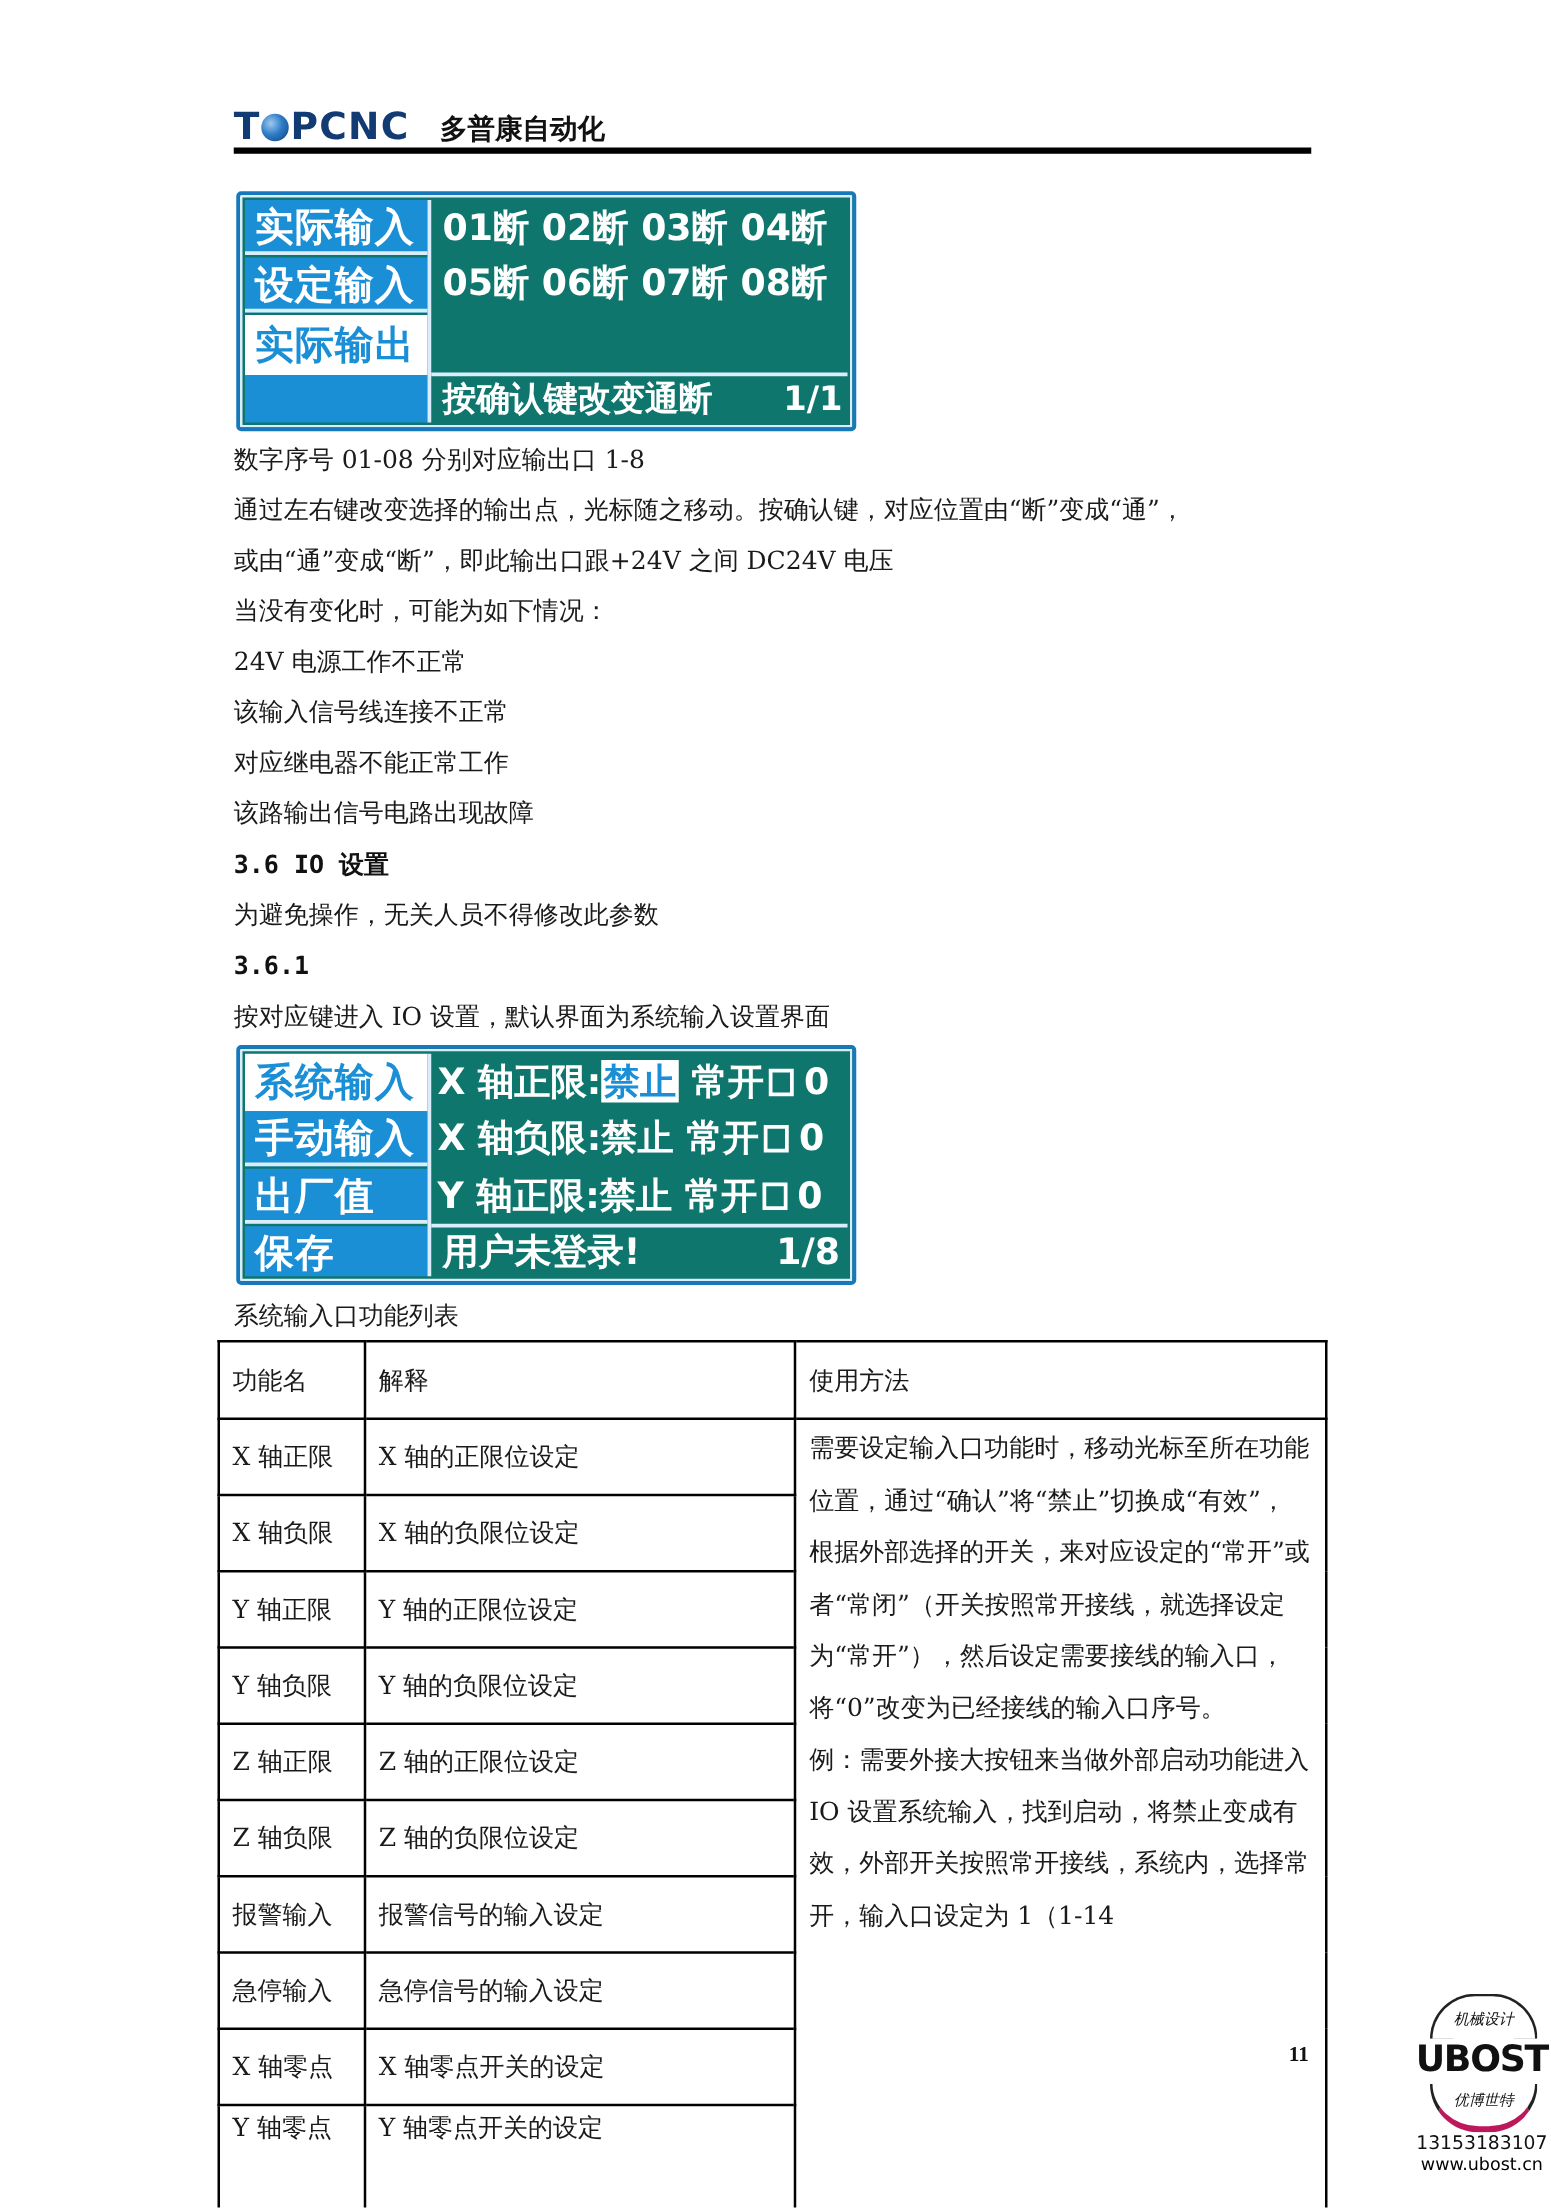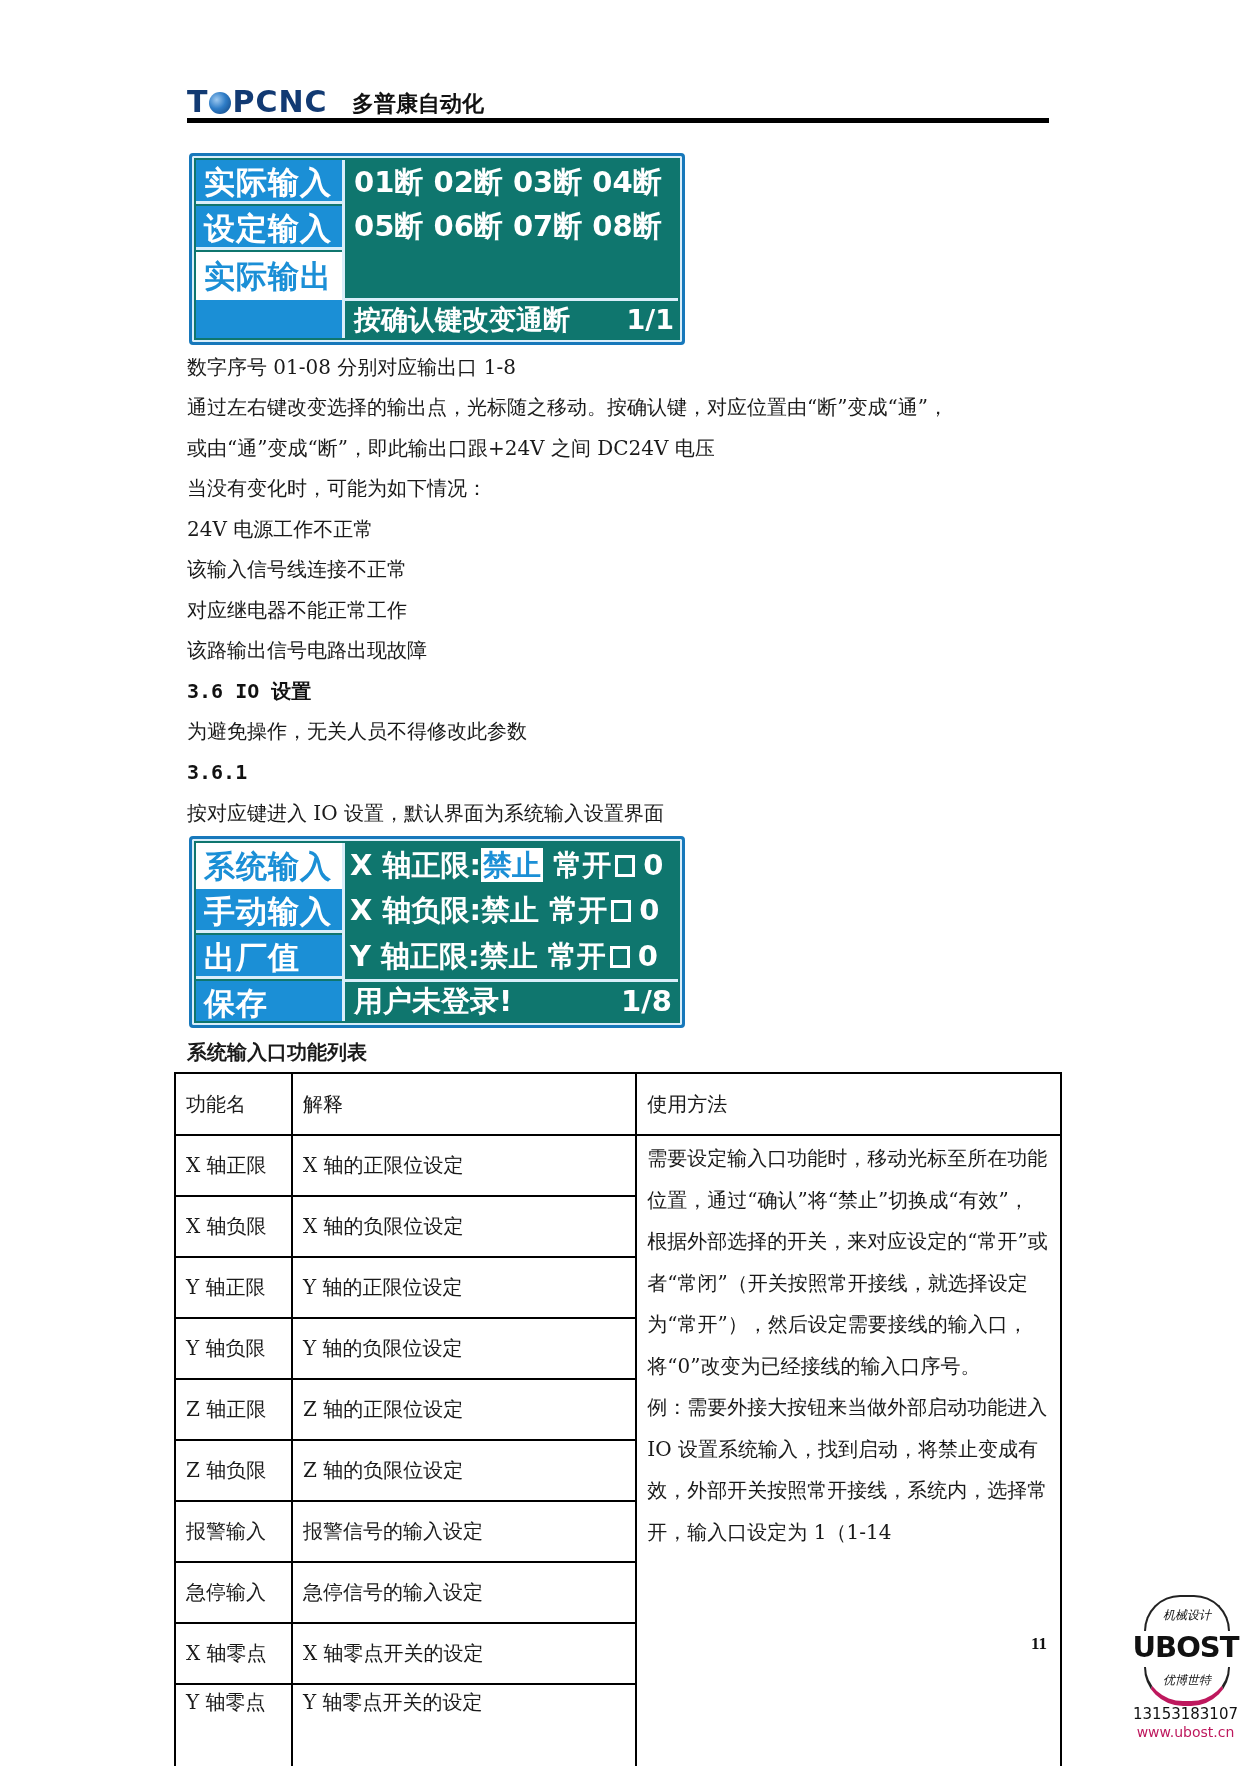--- a/index.html
+++ b/index.html
@@ -48,21 +48,21 @@
   .pageno { left: 1031px; top: 1634px; font-size: 17px; font-weight: bold; font-family: "Liberation Serif", serif; }
 
   
   .wm { left: 1130px; top: 1595px; width: 111px; height: 160px; font-family: "DejaVu Sans", sans-serif; text-align: center; }
   .wm .gear { position: absolute; left: 14px; width: 82px; height: 34px; border: 2px solid #222;
               border-radius: 40px 40px 0 0; border-bottom: none; font-size: 12px; line-height: 36px; font-style: italic; }
   .wm .gear.top { top: 0; }
   .wm .gear.bot { top: 72px; border-radius: 0 0 40px 40px; border-top: none; border-bottom: 5px solid #be185d; line-height: 26px; }
   .wm .brand { position: absolute; top: 34px; left: 0; width: 111px; font-size: 29px; font-weight: bold; letter-spacing: -1px; color: #111; line-height: 36px; }
   .wm .phone { position: absolute; top: 110px; left: 0; width: 111px; font-size: 15px; line-height: 18px; color: #111; }
-  .wm .url { position: absolute; top: 128px; left: 0; width: 111px; font-size: 14px; line-height: 18px; color: #be185d; }
+  .wm .url { position: absolute; top: 128px; left: 0; width: 111px; font-size: 14px; line-height: 18px; color: #000000; }
 </style>
 </head>
 <body>
 
 <div class="abs hdr-logo">
   <span>T</span><span class="globe"></span><span>PCNC</span>
 </div>
 <div class="abs hdr-cn">多普康自动化</div>
 <div class="abs hdr-rule"></div>
 
@@ -112,21 +112,21 @@
   </div>
   <div class="row" style="left:158px; top:97px;">
     <span>Y</span>
     <span>轴正限:</span><span>禁止</span>
     <span>常开</span><span class="chk"></span><span>0</span>
   </div>
   <div class="row" style="left:162px; top:142px;">用户未登录!</div>
   <div class="row" style="right:10px; top:142px;">1/8</div>
 </div>
 
-<div class="abs p" style="top:1038px;font-weight:bold;">系统输入口功能列表</div>
+<div class="abs p" style="top:1038px;">系统输入口功能列表</div>
 
 <table class="ft">
   <colgroup>
       <col style="width:117px">
       <col style="width:345px">
       <col style="width:426px">
     </colgroup>
   <tbody>
       <tr>
     <th>功能名</th>

